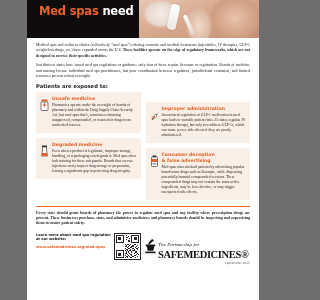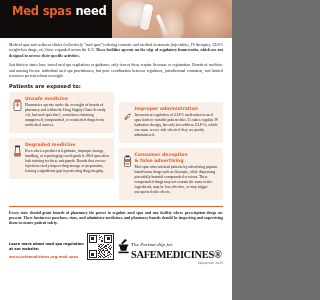--- a/index.html
+++ b/index.html
@@ -1,19 +1,19 @@
 <!DOCTYPE html>
 <html><head>
 <meta charset="utf-8">
 <style>
   html,body{margin:0;padding:0;background:#6e6e6e;}
   body{font-family:"Liberation Serif",serif;}
   .page{
     width:232px;height:300px;position:relative;overflow:hidden;
-    background:#ffffff;box-sizing:border-box;
+    background:#ffffff;box-sizing:border-box;margin-left:27px;
   }
   
   .header{
     position:relative;height:38px;width:100%;
     background:#100c0c;overflow:hidden;
   }
   .header-photo{
     position:absolute;right:0;top:0;width:120px;height:38px;
     background:
       radial-gradient(ellipse 26px 20px at 22px 14px, #f5eee9 0%, #e8d9cf 55%, rgba(232,217,207,0) 70%),
@@ -82,21 +82,21 @@
   }
   
   .rule{
     height:1px;background:#e8622a;margin:6px 9px 0 9px;
   }
   .footer-para{
     font-size:3.9px;line-height:5.3px;color:#262220;
     text-align:justify;margin:4px 9px 0 9px;font-weight:700;
   }
   .footer-bottom{
-    display:flex;align-items:flex-end;
+    display:flex;align-items:flex-start;
     margin:6px 9px 0 9px;
   }
   .learn{flex:0 0 auto;width:78px;}
   .learn-line{
     font-family:"DejaVu Sans",sans-serif;
     font-weight:700;font-size:3.5px;line-height:4.6px;color:#1d1a18;
   }
   .learn-url{
     font-family:"DejaVu Sans",sans-serif;
     font-weight:700;font-size:3.6px;line-height:5px;color:#e8622a;

